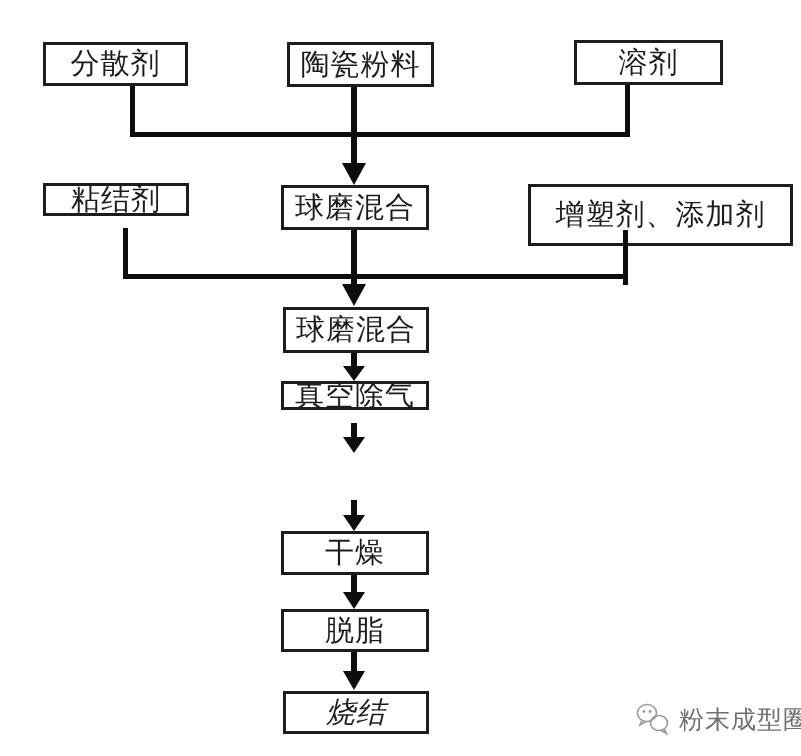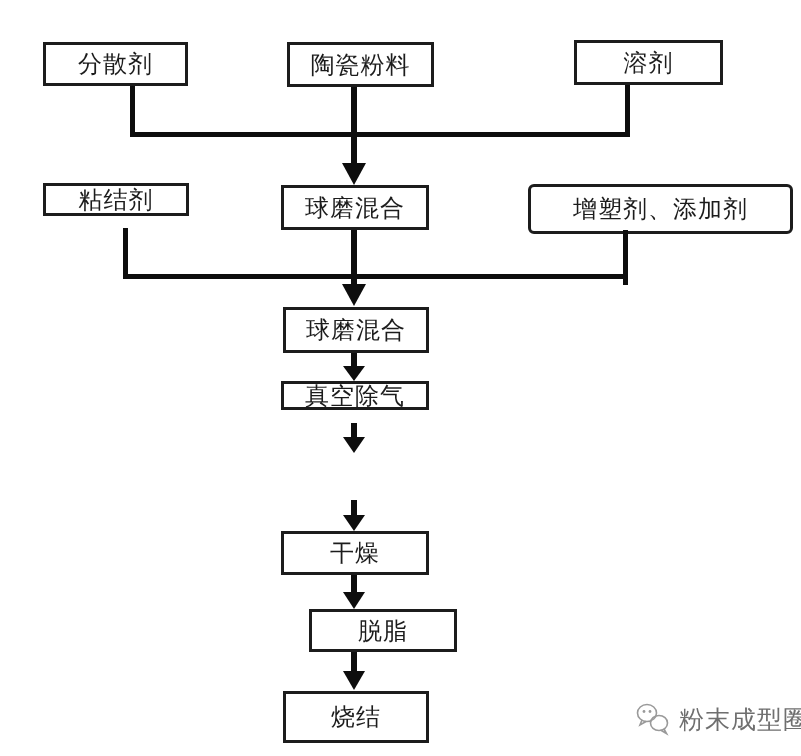--- a/index.html
+++ b/index.html
@@ -17,21 +17,21 @@
   }
   
   .node {
     position: absolute;
     box-sizing: border-box;
     border: 3px solid #1c1c1c;
     background: #ffffff;
     display: flex;
     align-items: center;
     justify-content: center;
-    font-size: 24px;
+    font-size: 29px;
     letter-spacing: 1px;
     color: #1c1c1c;
     white-space: nowrap;
   }
   
   .line {
     position: absolute;
     background: #0d0d0d;
   }
   
@@ -67,27 +67,27 @@
   .watermark svg {
     display: block;
   }
 
   
   #n-dispersant            { left: 43px;  top: 42px;  width: 145px; height: 44px; }
   #n-ceramic-powder        { left: 287px; top: 42px;  width: 147px; height: 45px; }
   #n-solvent               { left: 574px; top: 40px;  width: 149px; height: 45px; }
   #n-binder                { left: 43px;  top: 183px; width: 146px; height: 33px; }
   #n-ball-mill-1           { left: 281px; top: 185px; width: 148px; height: 45px; }
-  #n-plasticizer-additives { left: 528px; top: 184px; width: 265px; height: 50px; border-radius: 6px; }
+  #n-plasticizer-additives { left: 528px; top: 184px; width: 265px; height: 62px; }
   #n-ball-mill-2           { left: 283px; top: 307px; width: 146px; height: 46px; }
   #n-vacuum-degassing      { left: 281px; top: 381px; width: 148px; height: 29px; }
   #n-tape-casting          { left: 281px; top: 453px; width: 148px; height: 47px; }
   #n-drying                { left: 281px; top: 531px; width: 148px; height: 44px; font-family: Liberation Serif, serif; }
-  #n-debinding             { left: 281px; top: 609px; width: 148px; height: 43px; margin-left: 28px; }
-  #n-sintering             { left: 283px; top: 691px; width: 146px; height: 52px; }
+  #n-debinding             { left: 281px; top: 609px; width: 148px; height: 43px; }
+  #n-sintering             { left: 283px; top: 691px; width: 146px; height: 43px; font-style: italic; }
 </style>
 </head>
 <body>
 
 <div class="canvas">
 
   <div class="node" id="n-dispersant">分散剂</div>
   <div class="node" id="n-ceramic-powder">陶瓷粉料</div>
   <div class="node" id="n-solvent">溶剂</div>
 

